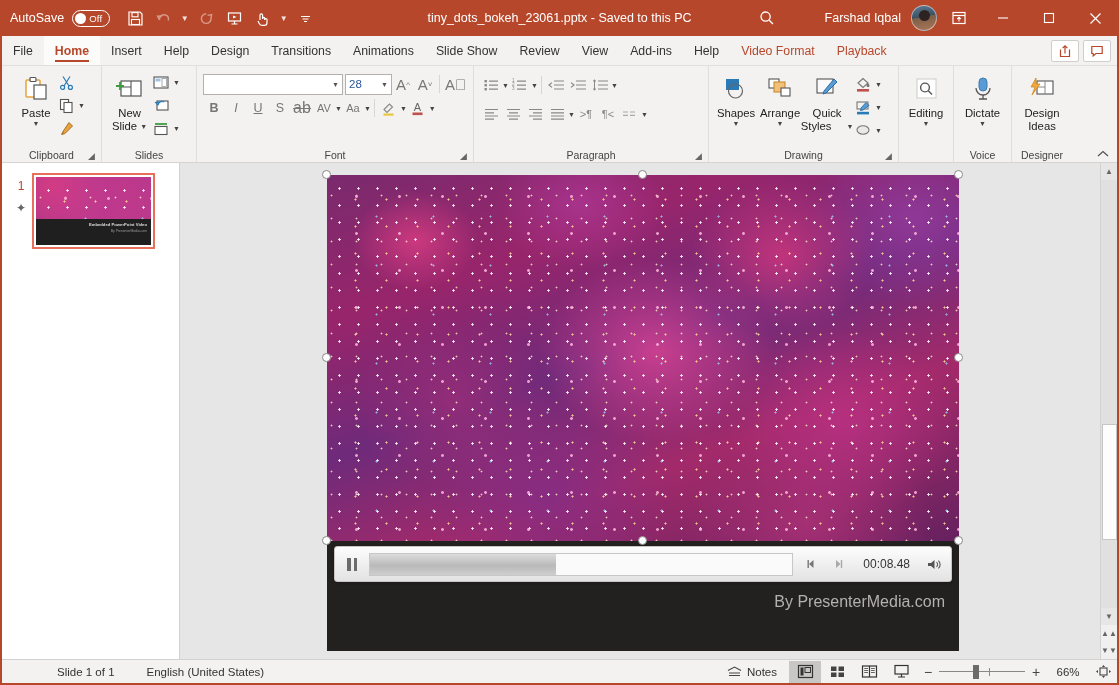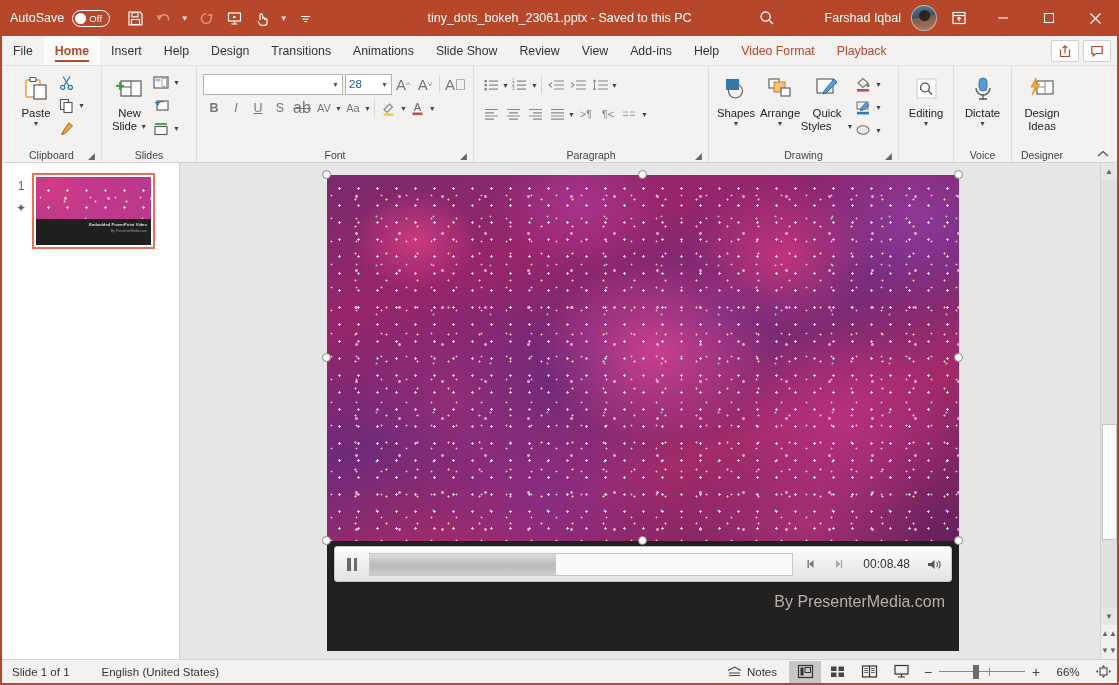--- a/index.html
+++ b/index.html
@@ -241,21 +241,21 @@
     display: flex; flex-direction: column; align-items: center;
   }
   .vs-btn { width:17px; height:17px; display:flex;align-items:center;justify-content:center; color:#666; font-size:8px; background:#e6e6e6;}
   .vs-track { flex: 1; width: 17px; background: #e0e0e0; position: relative; }
   .vs-thumb { position: absolute; left: 1px; right: 1px; top: 57%; height: 27%; background: #fdfdfd; border: 1px solid #c5c5c5; }
   .vs-extra { width:17px; height:17px; display:flex;align-items:center;justify-content:center; color:#666; font-size:8px;}
 
   
   .statusbar {
     height: 24px; flex: 0 0 24px; background: #f3f2f1; display: flex; align-items: center;
-    border-top: 1px solid #d4d2d0; font-size: 11.5px; color: #333;
+    border-top: 1px solid #d4d2d0; font-size: 11.5px; color: #333; padding-left: 45px;
   }
   .sb-item { padding: 0 10px; white-space: nowrap; }
   .sb-right { margin-left: auto; display: flex; align-items: center; }
   .sb-notes { display:flex; align-items:center; gap:5px; padding: 0 12px; }
   .view-btn {
     width: 32px; height: 22px; display: flex; align-items: center; justify-content: center; color:#444;
   }
   .view-btn.active { background: #c9c7c5; }
   .zoom-minus, .zoom-plus { width: 22px; display:flex;align-items:center;justify-content:center; font-size:14px; color:#444;}
   .zoom-slider { width: 86px; height: 16px; position: relative; display:flex;align-items:center;}

